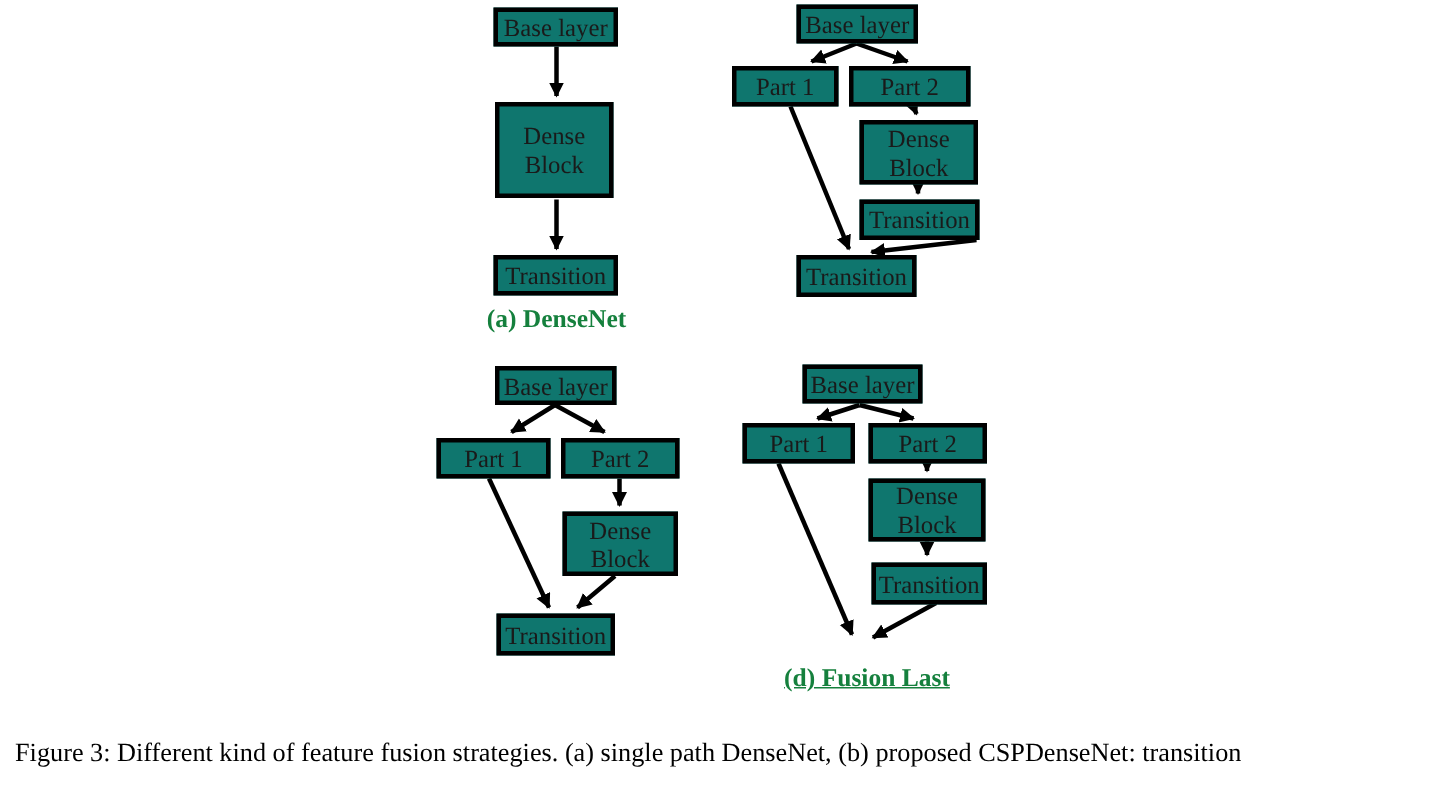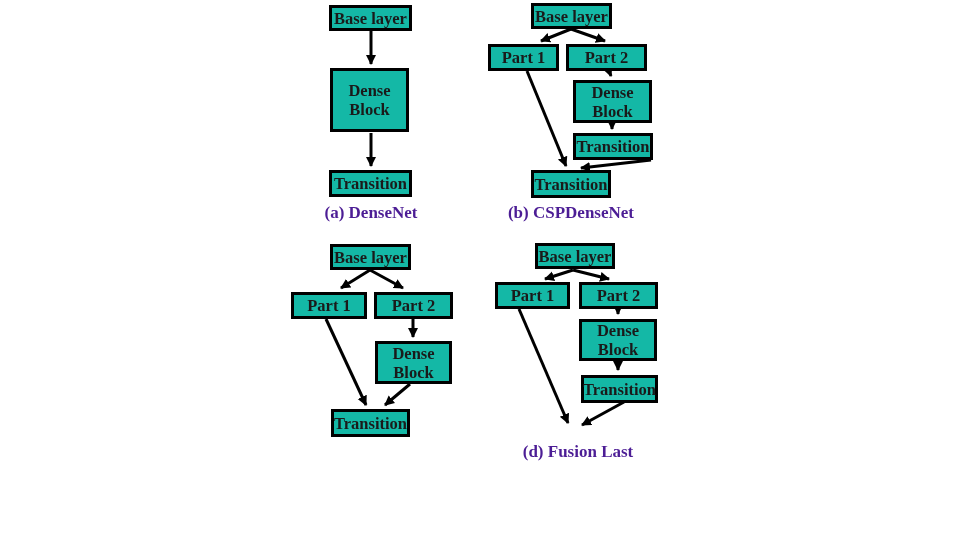--- a/index.html
+++ b/index.html
@@ -8,33 +8,33 @@
     width:955px;height:538px;
     background:#ffffff;
     font-family:"Liberation Serif","DejaVu Serif",serif;
     overflow:hidden;
   }
   .arrows{position:absolute;left:0;top:0;width:955px;height:538px;pointer-events:none;}
   .node{
     position:absolute;
     box-sizing:border-box;
     border:3px solid #000000;
-    background:#14b8a6;
+    background:#0f766e;
     color:#1a1a1a;
-    font-weight:bold;
+    font-weight:normal;
     font-size:16.5px;
     line-height:19px;
     display:flex;align-items:center;justify-content:center;
     text-align:center;
     white-space:pre-line;
     z-index:2;
   }
   .diagram-label{
     position:absolute;
-    color:#4c1d95;
+    color:#15803d;
     font-weight:bold;
     font-size:17px;
     text-align:center;
     z-index:2;
   }
   .caption{
     position:absolute;
     left:10px;top:490px;width:940px;
     color:#000000;
     font-size:17.5px;
@@ -86,33 +86,33 @@
   <div class="node" style="left:329px;top:170px;width:83px;height:27px;">Transition</div>
   <div class="diagram-label" style="left:296px;top:203px;width:150px;">(a) DenseNet</div>
 
   <div class="node" style="left:531px;top:3px;width:81px;height:26px;">Base layer</div>
   <div class="node" style="left:488px;top:44px;width:71px;height:27px;">Part 1</div>
   <div class="node" style="left:566px;top:44px;width:81px;height:27px;">Part 2</div>
   <div class="node" style="left:573px;top:80px;width:79px;height:43px;">Dense
 Block</div>
   <div class="node" style="left:573px;top:133px;width:80px;height:27px;">Transition</div>
   <div class="node" style="left:531px;top:170px;width:80px;height:28px;">Transition</div>
-  <div class="diagram-label" style="left:491px;top:203px;width:160px;">(b) CSPDenseNet</div>
 
   <div class="node" style="left:330px;top:244px;width:81px;height:26px;">Base layer</div>
   <div class="node" style="left:291px;top:292px;width:76px;height:27px;">Part 1</div>
   <div class="node" style="left:374px;top:292px;width:79px;height:27px;">Part 2</div>
   <div class="node" style="left:375px;top:341px;width:77px;height:43px;">Dense
 Block</div>
   <div class="node" style="left:331px;top:409px;width:79px;height:28px;">Transition</div>
 
   <div class="node" style="left:535px;top:243px;width:80px;height:26px;">Base layer</div>
   <div class="node" style="left:495px;top:282px;width:75px;height:27px;">Part 1</div>
   <div class="node" style="left:579px;top:282px;width:79px;height:27px;">Part 2</div>
   <div class="node" style="left:579px;top:319px;width:78px;height:42px;">Dense
 Block</div>
   <div class="node" style="left:581px;top:375px;width:77px;height:28px;">Transition</div>
-  <div class="diagram-label" style="left:498px;top:442px;width:160px;">(d) Fusion Last</div>
+  <div class="diagram-label" style="left:498px;top:442px;width:160px;text-decoration:underline;">(d) Fusion Last</div>
 
   <div class="caption">
+    <div>Figure 3: Different kind of feature fusion strategies. (a) single path DenseNet, (b) proposed CSPDenseNet: transition</div>
   </div>
 
 </div>
 
 </body></html>

